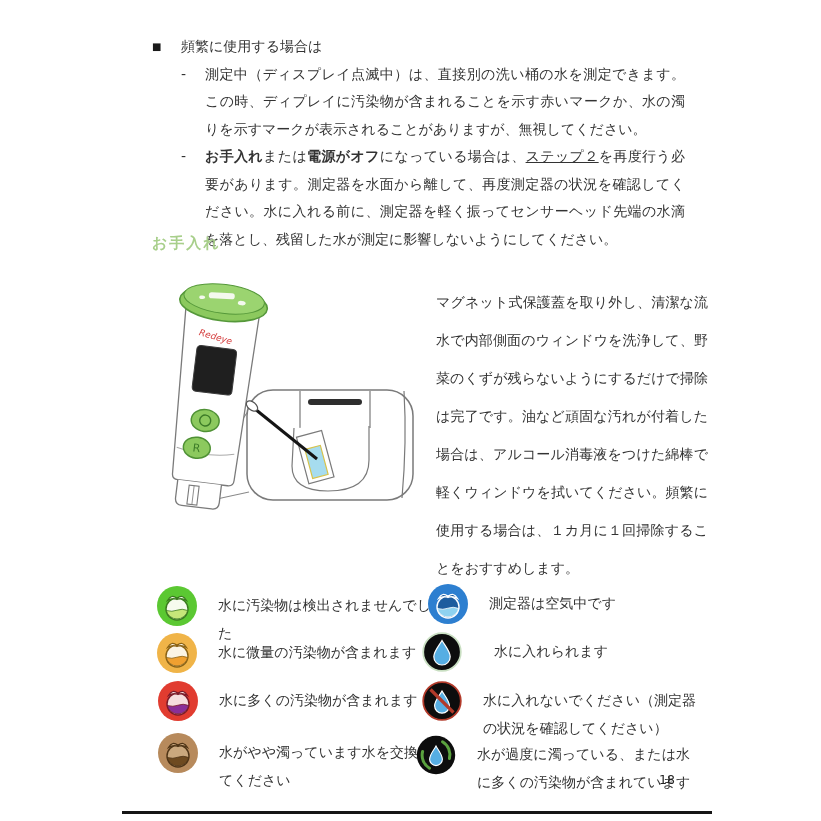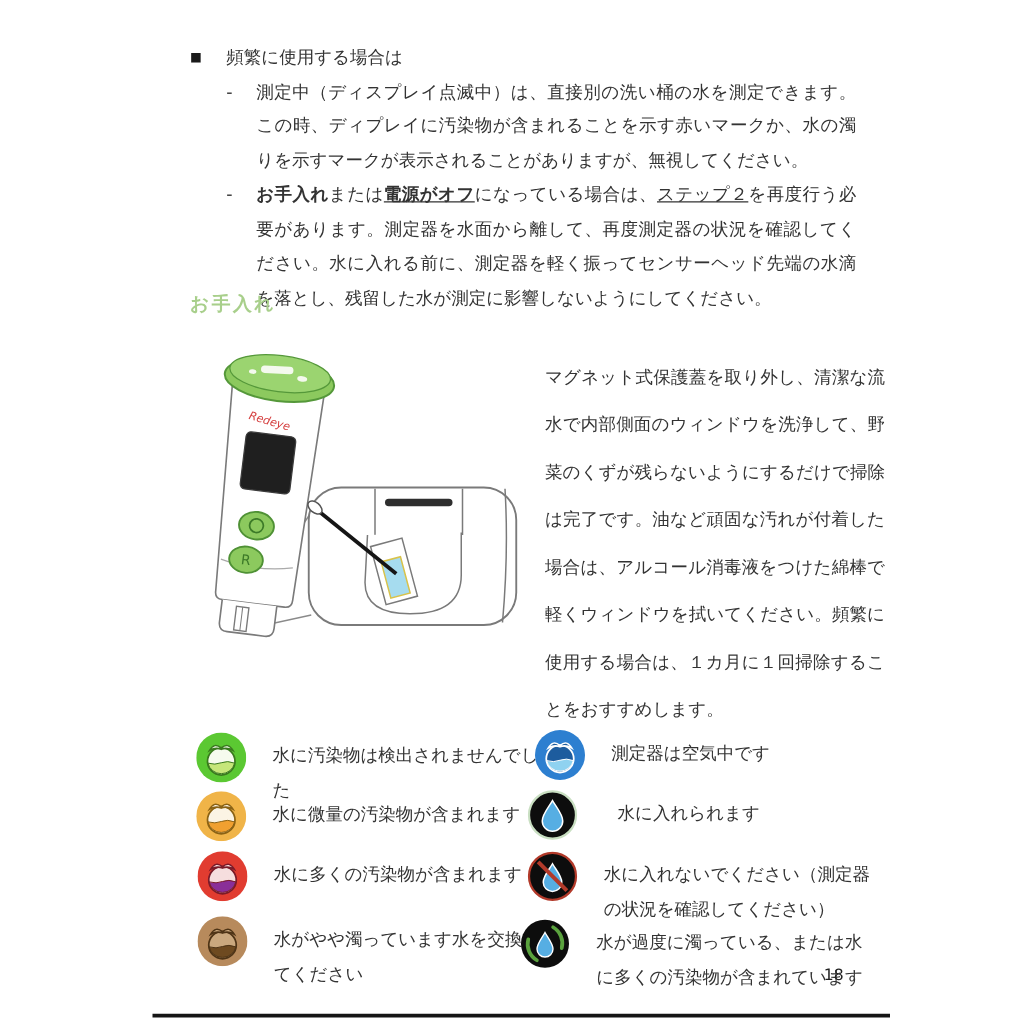--- a/index.html
+++ b/index.html
@@ -44,21 +44,21 @@
     <div class="b-title">
       <span class="sq">■</span>
       <span>頻繁に使用する場合は</span>
     </div>
     <div class="b-item">
       <span class="dash">-</span>
       <div class="b-text">測定中（ディスプレイ点滅中）は、直接別の洗い桶の水を測定できます。この時、ディプレイに汚染物が含まれることを示す赤いマークか、水の濁りを示すマークが表示されることがありますが、無視してください。</div>
     </div>
     <div class="b-item">
       <span class="dash">-</span>
-      <div class="b-text"><span style="font-weight: bold;">お手入れ</span><span>または</span><span style="font-weight: bold; text-decoration: underline;">電源がオフ</span><span>になっている場合は、</span><span style="text-decoration: underline;">ステップ２</span><span>を再度行う必要があります。測定器を水面から離して、再度測定器の状況を確認してください。水に入れる前に、測定器を軽く振ってセンサーヘッド先端の水滴を落とし、残留した水が測定に影響しないようにしてください。</span></div>
+      <div class="b-text"><span style="font-weight: bold;">お手入れ</span><span>または</span><span style="font-weight: bold;">電源がオフ</span><span>になっている場合は、</span><span style="text-decoration: underline;">ステップ２</span><span>を再度行う必要があります。測定器を水面から離して、再度測定器の状況を確認してください。水に入れる前に、測定器を軽く振ってセンサーヘッド先端の水滴を落とし、残留した水が測定に影響しないようにしてください。</span></div>
     </div>
   </div>
 
   <div class="green-heading" id="h-maintenance">お手入れ</div>
 
   <svg class="illus" width="280" height="255" viewBox="0 0 280 255">
 
     <line x1="47" y1="225" x2="101" y2="148" stroke="#8a8a8a" stroke-width="1.2"></line>
     <line x1="55" y1="240" x2="101" y2="230" stroke="#8a8a8a" stroke-width="1.2"></line>
 

